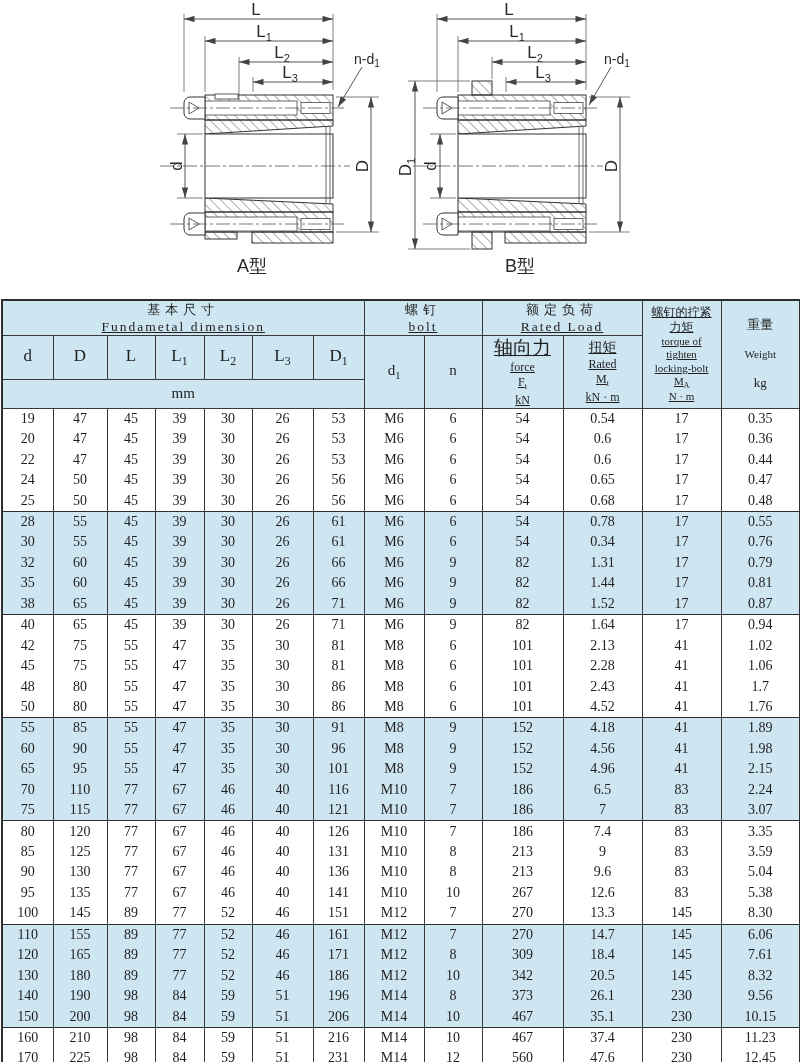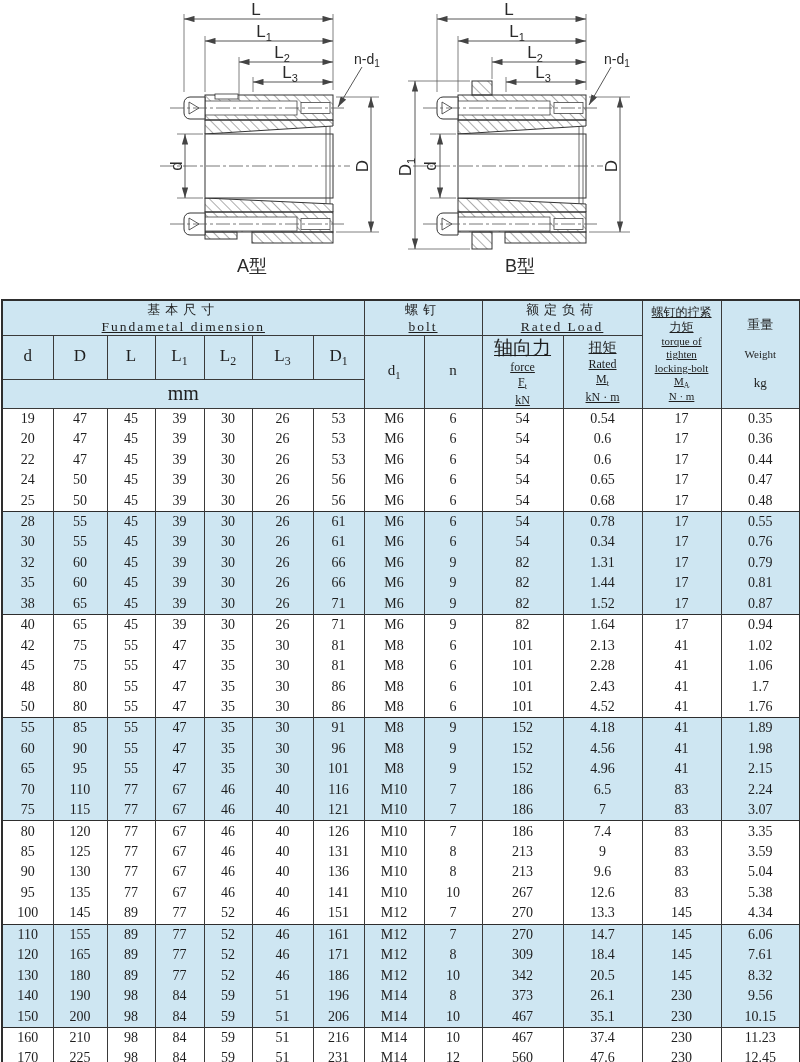--- a/index.html
+++ b/index.html
@@ -19,21 +19,21 @@
   .dim{stroke:#444;stroke-width:.9;fill:none;}
   .ext{stroke:#555;stroke-width:.75;fill:none;}
 
   table.spec{border-collapse:collapse;table-layout:fixed;width:798px;margin-left:1px;
              border:2px solid #2e2e2e;}
   table.spec th,table.spec td{border-left:1px solid #3a3a3a;border-right:1px solid #3a3a3a;
              text-align:center;vertical-align:middle;padding:0;font-weight:normal;}
   thead th{background:#cee6f2;border:1px solid #3a3a3a;}
   tr.title-row th{height:29px;font-size:13px;}
   tr.letters-row th{height:38px;font-size:17px;}
-  tr.mm-row th{height:24px;font-size:20px;margin-top:46px;}
+  tr.mm-row th{height:24px;font-size:15px;margin-top:46px;}
   .cn{letter-spacing:5px;font-size:13px;}
   .en{letter-spacing:2px;font-size:13.5px;text-decoration:underline;}
   td{height:20.45px;font-size:14px;line-height:1;}
   tr.shaded td{background:#cee6f2;}
   tr.group-start td{border-top:1.5px solid #2e2e2e;}
   sub{font-size:70%;}
   .multiline{font-size:12px;line-height:1.25;letter-spacing:0;text-decoration:underline;}
   .tight{font-size:11px;line-height:1.2;}
   .wcell{font-size:13px;line-height:1.6;}
 </style>
@@ -637,21 +637,21 @@
           <td>89</td>
           <td>77</td>
           <td>52</td>
           <td>46</td>
           <td>151</td>
           <td>M12</td>
           <td>7</td>
           <td>270</td>
           <td>13.3</td>
           <td>145</td>
-          <td>4.34</td>
+          <td>8.30</td>
         </tr>
         <tr class="shaded group-start">
           <td>110</td>
           <td>155</td>
           <td>89</td>
           <td>77</td>
           <td>52</td>
           <td>46</td>
           <td>161</td>
           <td>M12</td>

